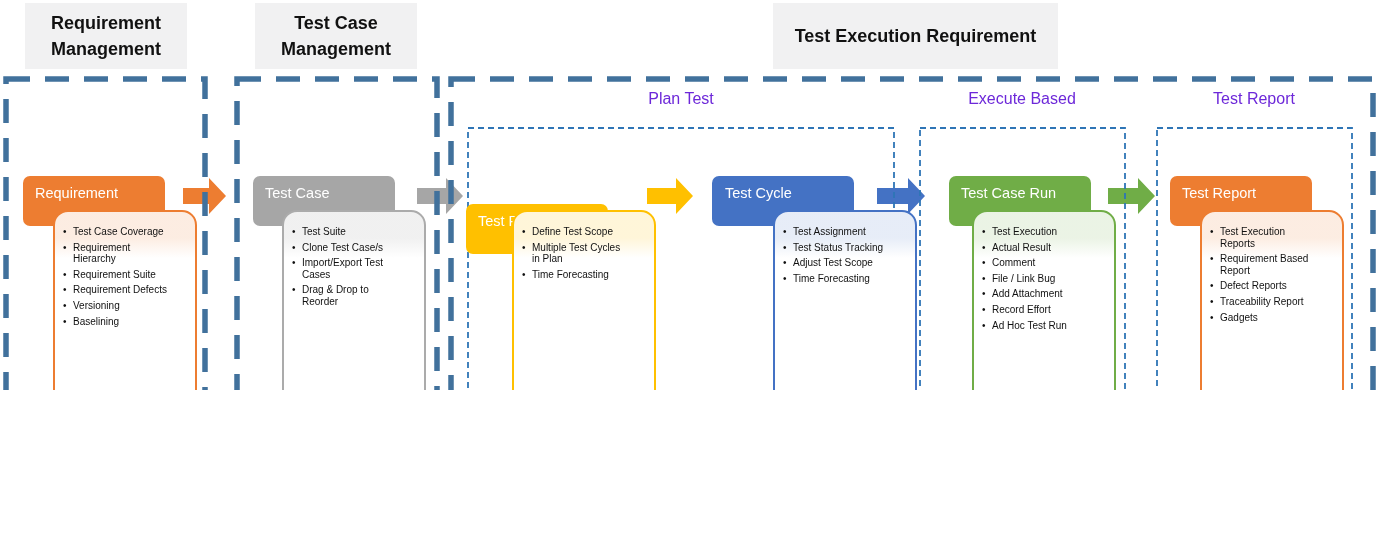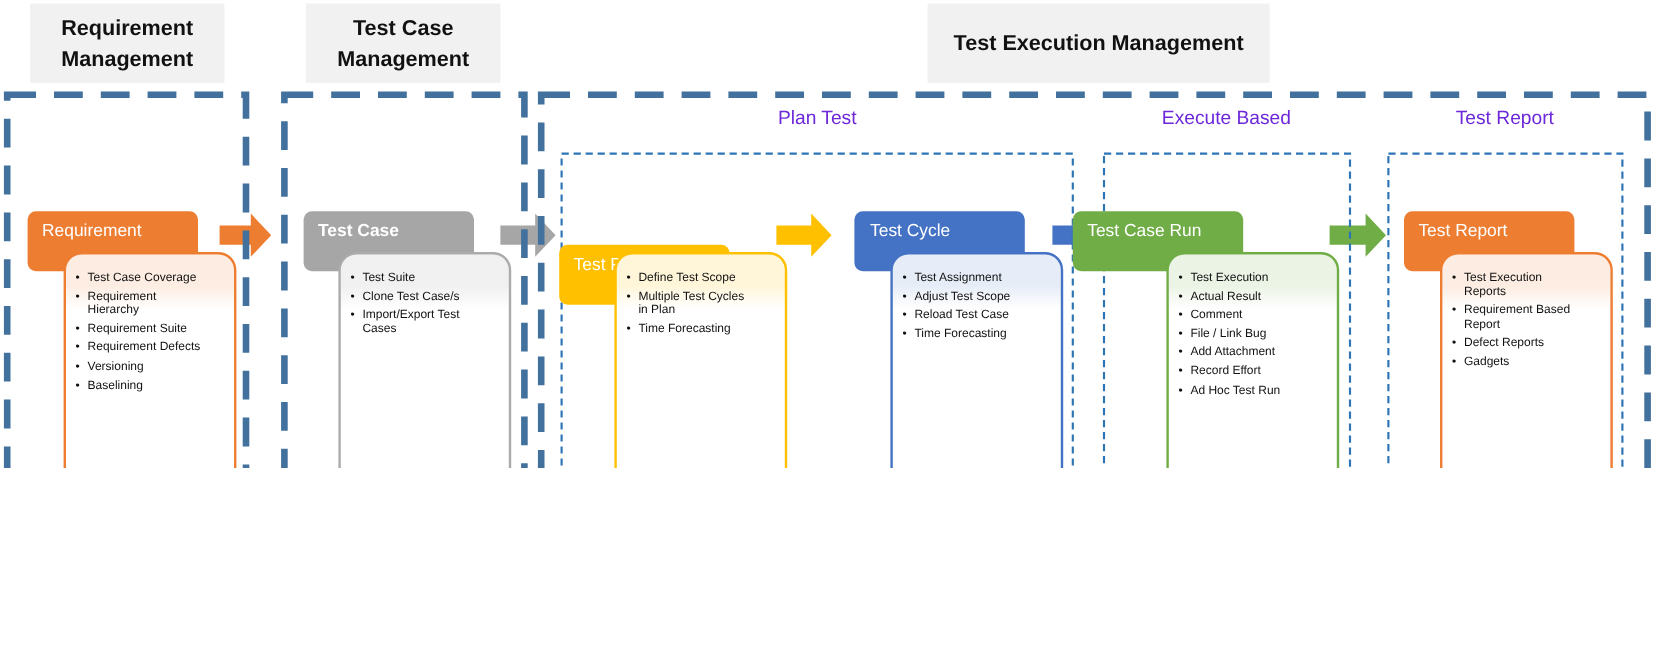--- a/index.html
+++ b/index.html
@@ -60,30 +60,30 @@
   .bg-blue{background:#4472C4;padding-left:13px;}
   .bg-green{background:#70AD47;}
 
   .bd-orange{border:2px solid #ED7D31;
     background:linear-gradient(180deg, rgba(237,125,49,.14) 0px, rgba(237,125,49,.14) 26px, rgba(237,125,49,0) 46px), #fff;}
   .bd-gray{border:2px solid #ABABAB;
     background:linear-gradient(180deg, rgba(165,165,165,.16) 0px, rgba(165,165,165,.16) 26px, rgba(165,165,165,0) 46px), #fff;}
   .bd-yellow{border:2px solid #FFC000;
     background:linear-gradient(180deg, rgba(255,192,0,.15) 0px, rgba(255,192,0,.15) 26px, rgba(255,192,0,0) 46px), #fff;}
   .bd-blue{border:2px solid #4472C4;
-    background:linear-gradient(180deg, rgba(68,114,196,.13) 0px, rgba(68,114,196,.13) 26px, rgba(68,114,196,0) 46px), #fff;}
+    background:linear-gradient(180deg, rgba(68,114,196,.13) 0px, rgba(68,114,196,.13) 26px, rgba(68,114,196,0) 46px), #fff;margin-left:31px;}
   .bd-green{border:2px solid #70AD47;
     background:linear-gradient(180deg, rgba(112,173,71,.14) 0px, rgba(112,173,71,.14) 26px, rgba(112,173,71,0) 46px), #fff;}
 
   
   .x1t{left:23px;}   .x1b{left:53px;}
-  .x2t{left:253px;font-weight:bold;}  .x2b{left:282px;}
+  .x2t{left:253px;}  .x2b{left:282px;}
   .x3t{left:466px;margin-top:28px;}  .x3b{left:512px;}
   .x4t{left:712px;}  .x4b{left:742px;}
-  .x5t{left:894px;}  .x5b{left:972px;}
+  .x5t{left:949px;}  .x5b{left:972px;}
   .x6t{left:1170px;} .x6b{left:1200px;}
 </style>
 </head>
 <body>
 
 <div class="stage">
 
   <svg class="bg" width="1380" height="538" viewBox="0 0 1380 538">
 
     <path fill="#ED7D31" d="M183 188 L209 188 L209 178 L226 196 L209 214 L209 204 L183 204 Z"></path>
@@ -96,21 +96,21 @@
     <rect x="237" y="79" width="200" height="447" fill="none" stroke="#41719C" stroke-width="5.5" stroke-dasharray="24 15"></rect>
     <rect x="451" y="79" width="922" height="447" fill="none" stroke="#41719C" stroke-width="5.5" stroke-dasharray="24 15"></rect>
 
     <rect x="468" y="128" width="426" height="349" fill="none" stroke="#2E75B6" stroke-width="1.8" stroke-dasharray="6 4"></rect>
     <rect x="920" y="128" width="205" height="349" fill="none" stroke="#2E75B6" stroke-width="1.8" stroke-dasharray="6 4"></rect>
     <rect x="1157" y="128" width="195" height="349" fill="none" stroke="#2E75B6" stroke-width="1.8" stroke-dasharray="6 4"></rect>
   </svg>
 
   <div class="sec-label sec1">Requirement Management</div>
   <div class="sec-label sec2">Test Case Management</div>
-  <div class="sec-label sec3">Test Execution Management</div>
+  <div class="sec-label sec3">Test Execution Requirement</div>
 
   <div class="phase-label ph1">Plan Test</div>
   <div class="phase-label ph2">Execute Based</div>
   <div class="phase-label ph3">Test Report</div>
 
   <div class="tab bg-orange x1t">
     <span>Requirement</span>
   </div>
   <div class="cardbody bd-orange x1b">
     <ul>
@@ -124,42 +124,43 @@
   </div>
 
   <div class="tab bg-gray x2t">
     <span>Test Case</span>
   </div>
   <div class="cardbody bd-gray x2b">
     <ul>
         <li>Test Suite</li>
         <li>Clone Test Case/s</li>
         <li>Import/Export Test Cases</li>
+        <li>Drag &amp; Drop to Reorder</li>
       </ul>
   </div>
 
   <div class="tab bg-yellow x3t">
     <span>Test Plan</span>
   </div>
   <div class="cardbody bd-yellow x3b">
     <ul>
         <li>Define Test Scope</li>
         <li>Multiple Test Cycles in Plan</li>
         <li>Time Forecasting</li>
       </ul>
   </div>
 
   <div class="tab bg-blue x4t">
     <span>Test Cycle</span>
   </div>
   <div class="cardbody bd-blue x4b">
     <ul>
         <li>Test Assignment</li>
+        <li>Test Status Tracking</li>
         <li>Adjust Test Scope</li>
-        <li>Reload Test Case</li>
         <li>Time Forecasting</li>
       </ul>
   </div>
 
   <div class="tab bg-green x5t">
     <span>Test Case Run</span>
   </div>
   <div class="cardbody bd-green x5b">
     <ul>
         <li>Test Execution</li>
@@ -173,17 +174,18 @@
   </div>
 
   <div class="tab bg-orange x6t">
     <span>Test Report</span>
   </div>
   <div class="cardbody bd-orange x6b">
     <ul>
         <li>Test Execution Reports</li>
         <li>Requirement Based Report</li>
         <li>Defect Reports</li>
+        <li>Traceability Report</li>
         <li>Gadgets</li>
       </ul>
   </div>
 
 </div>
 
 </body></html>

